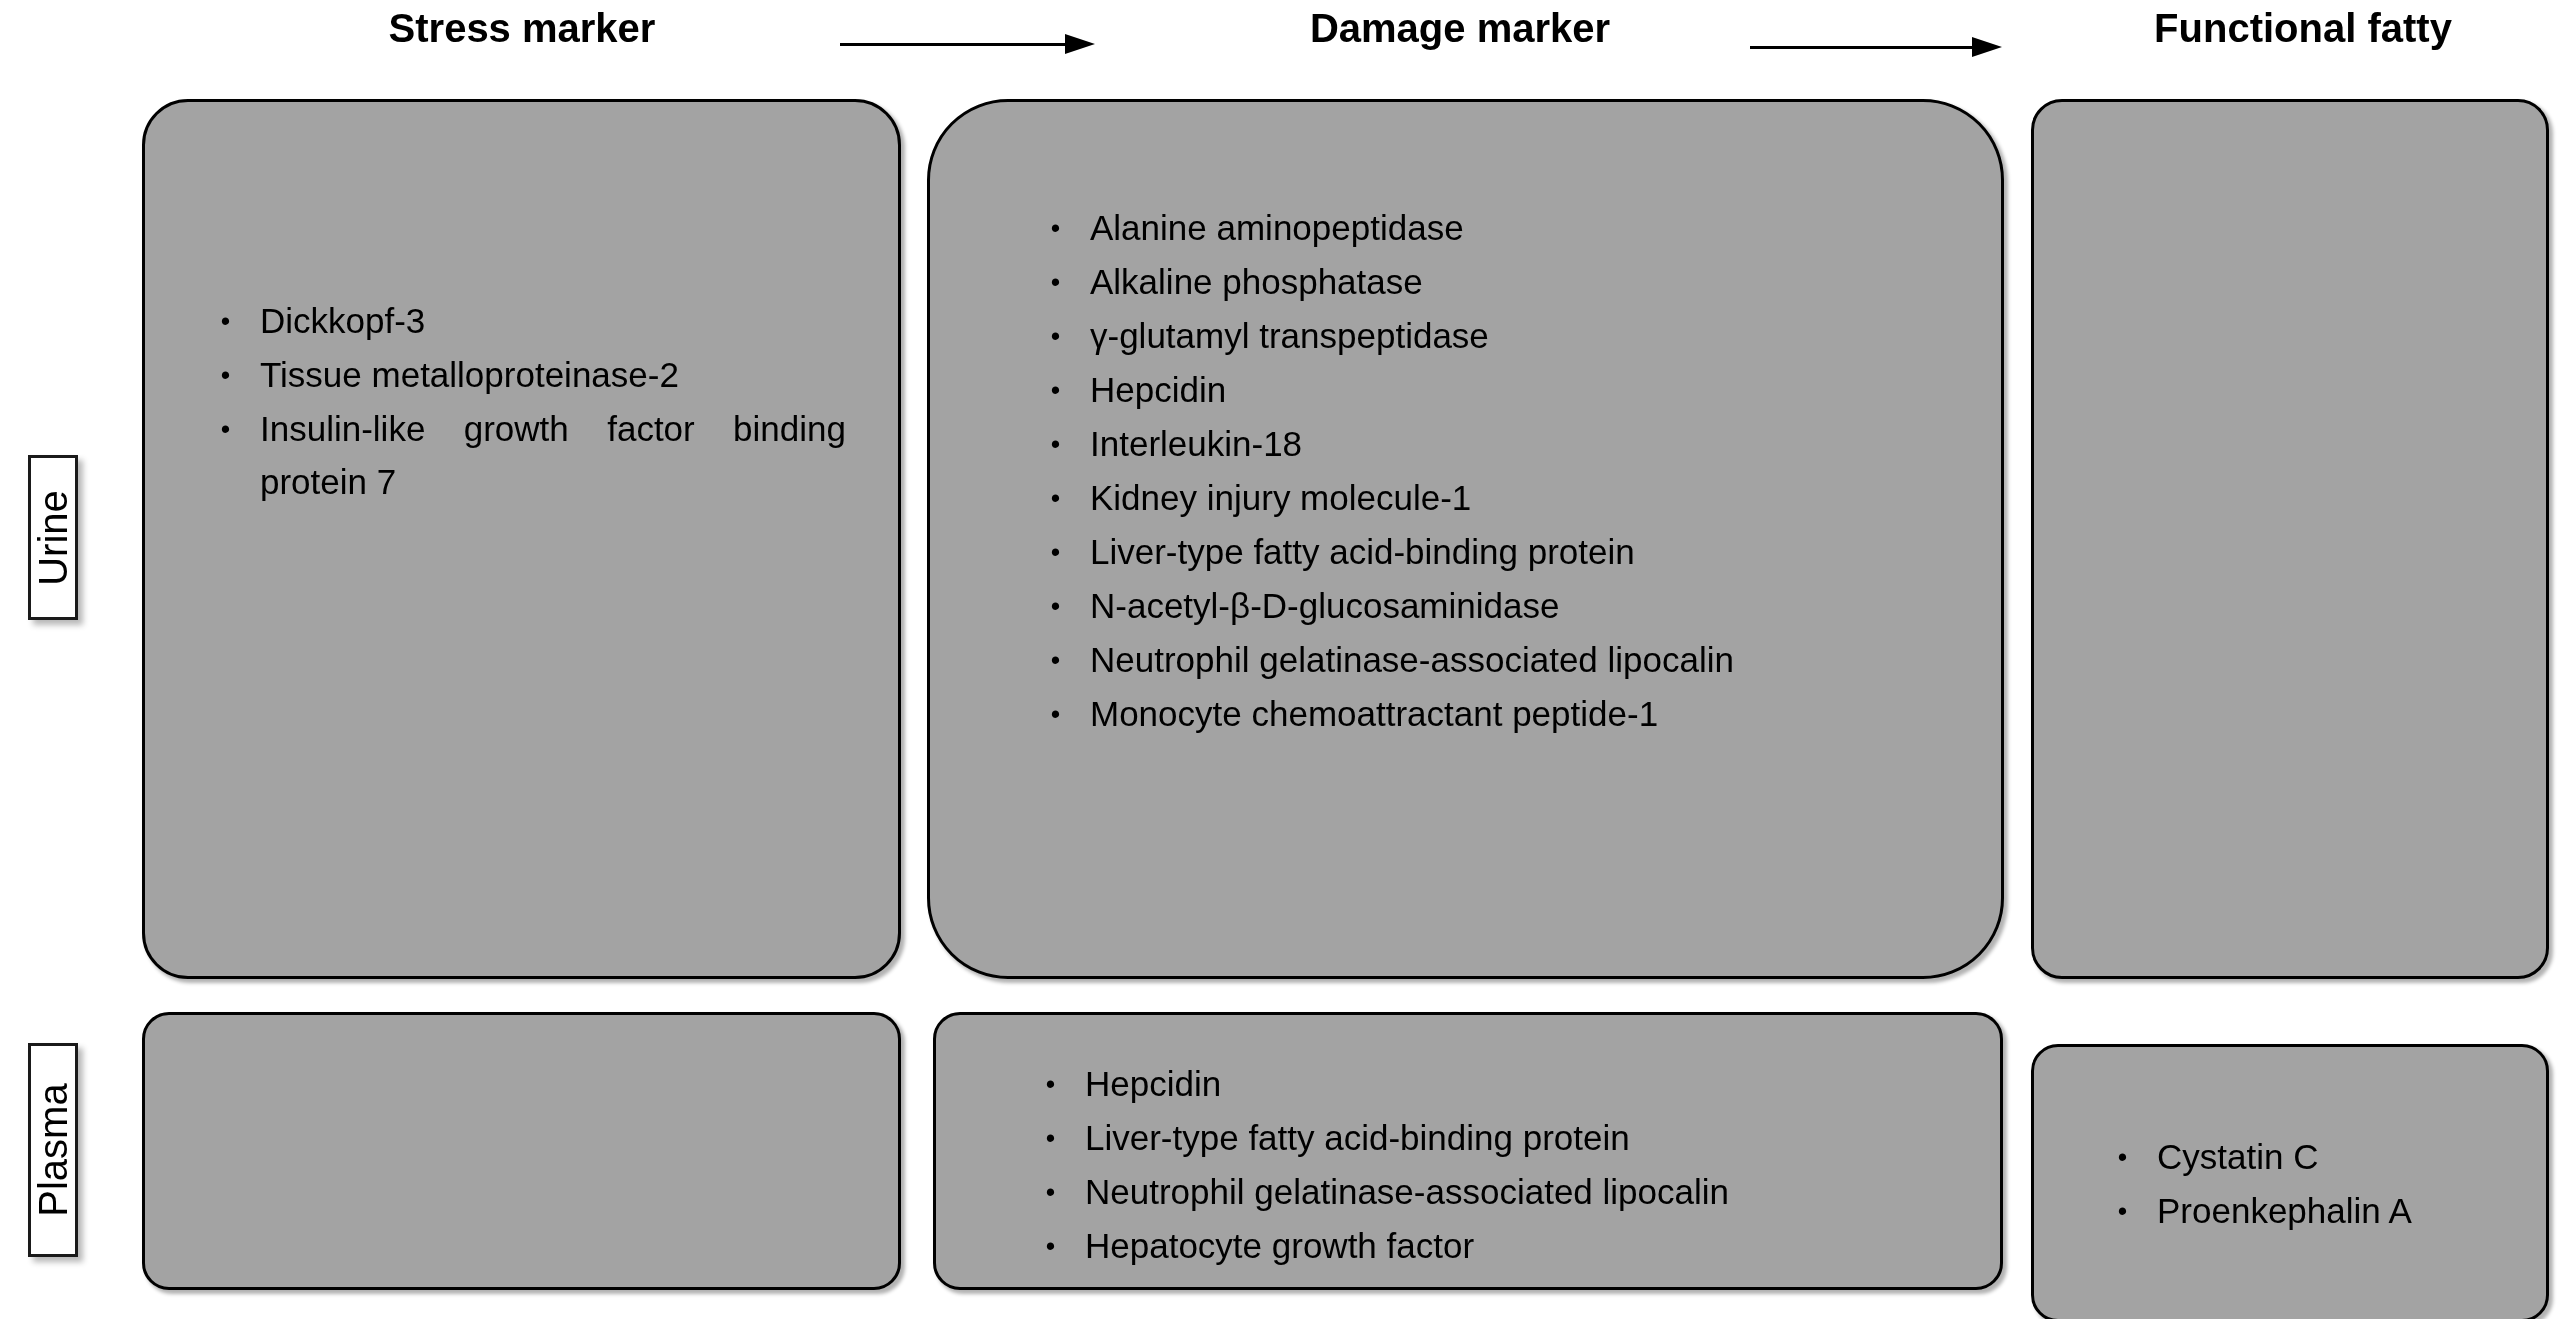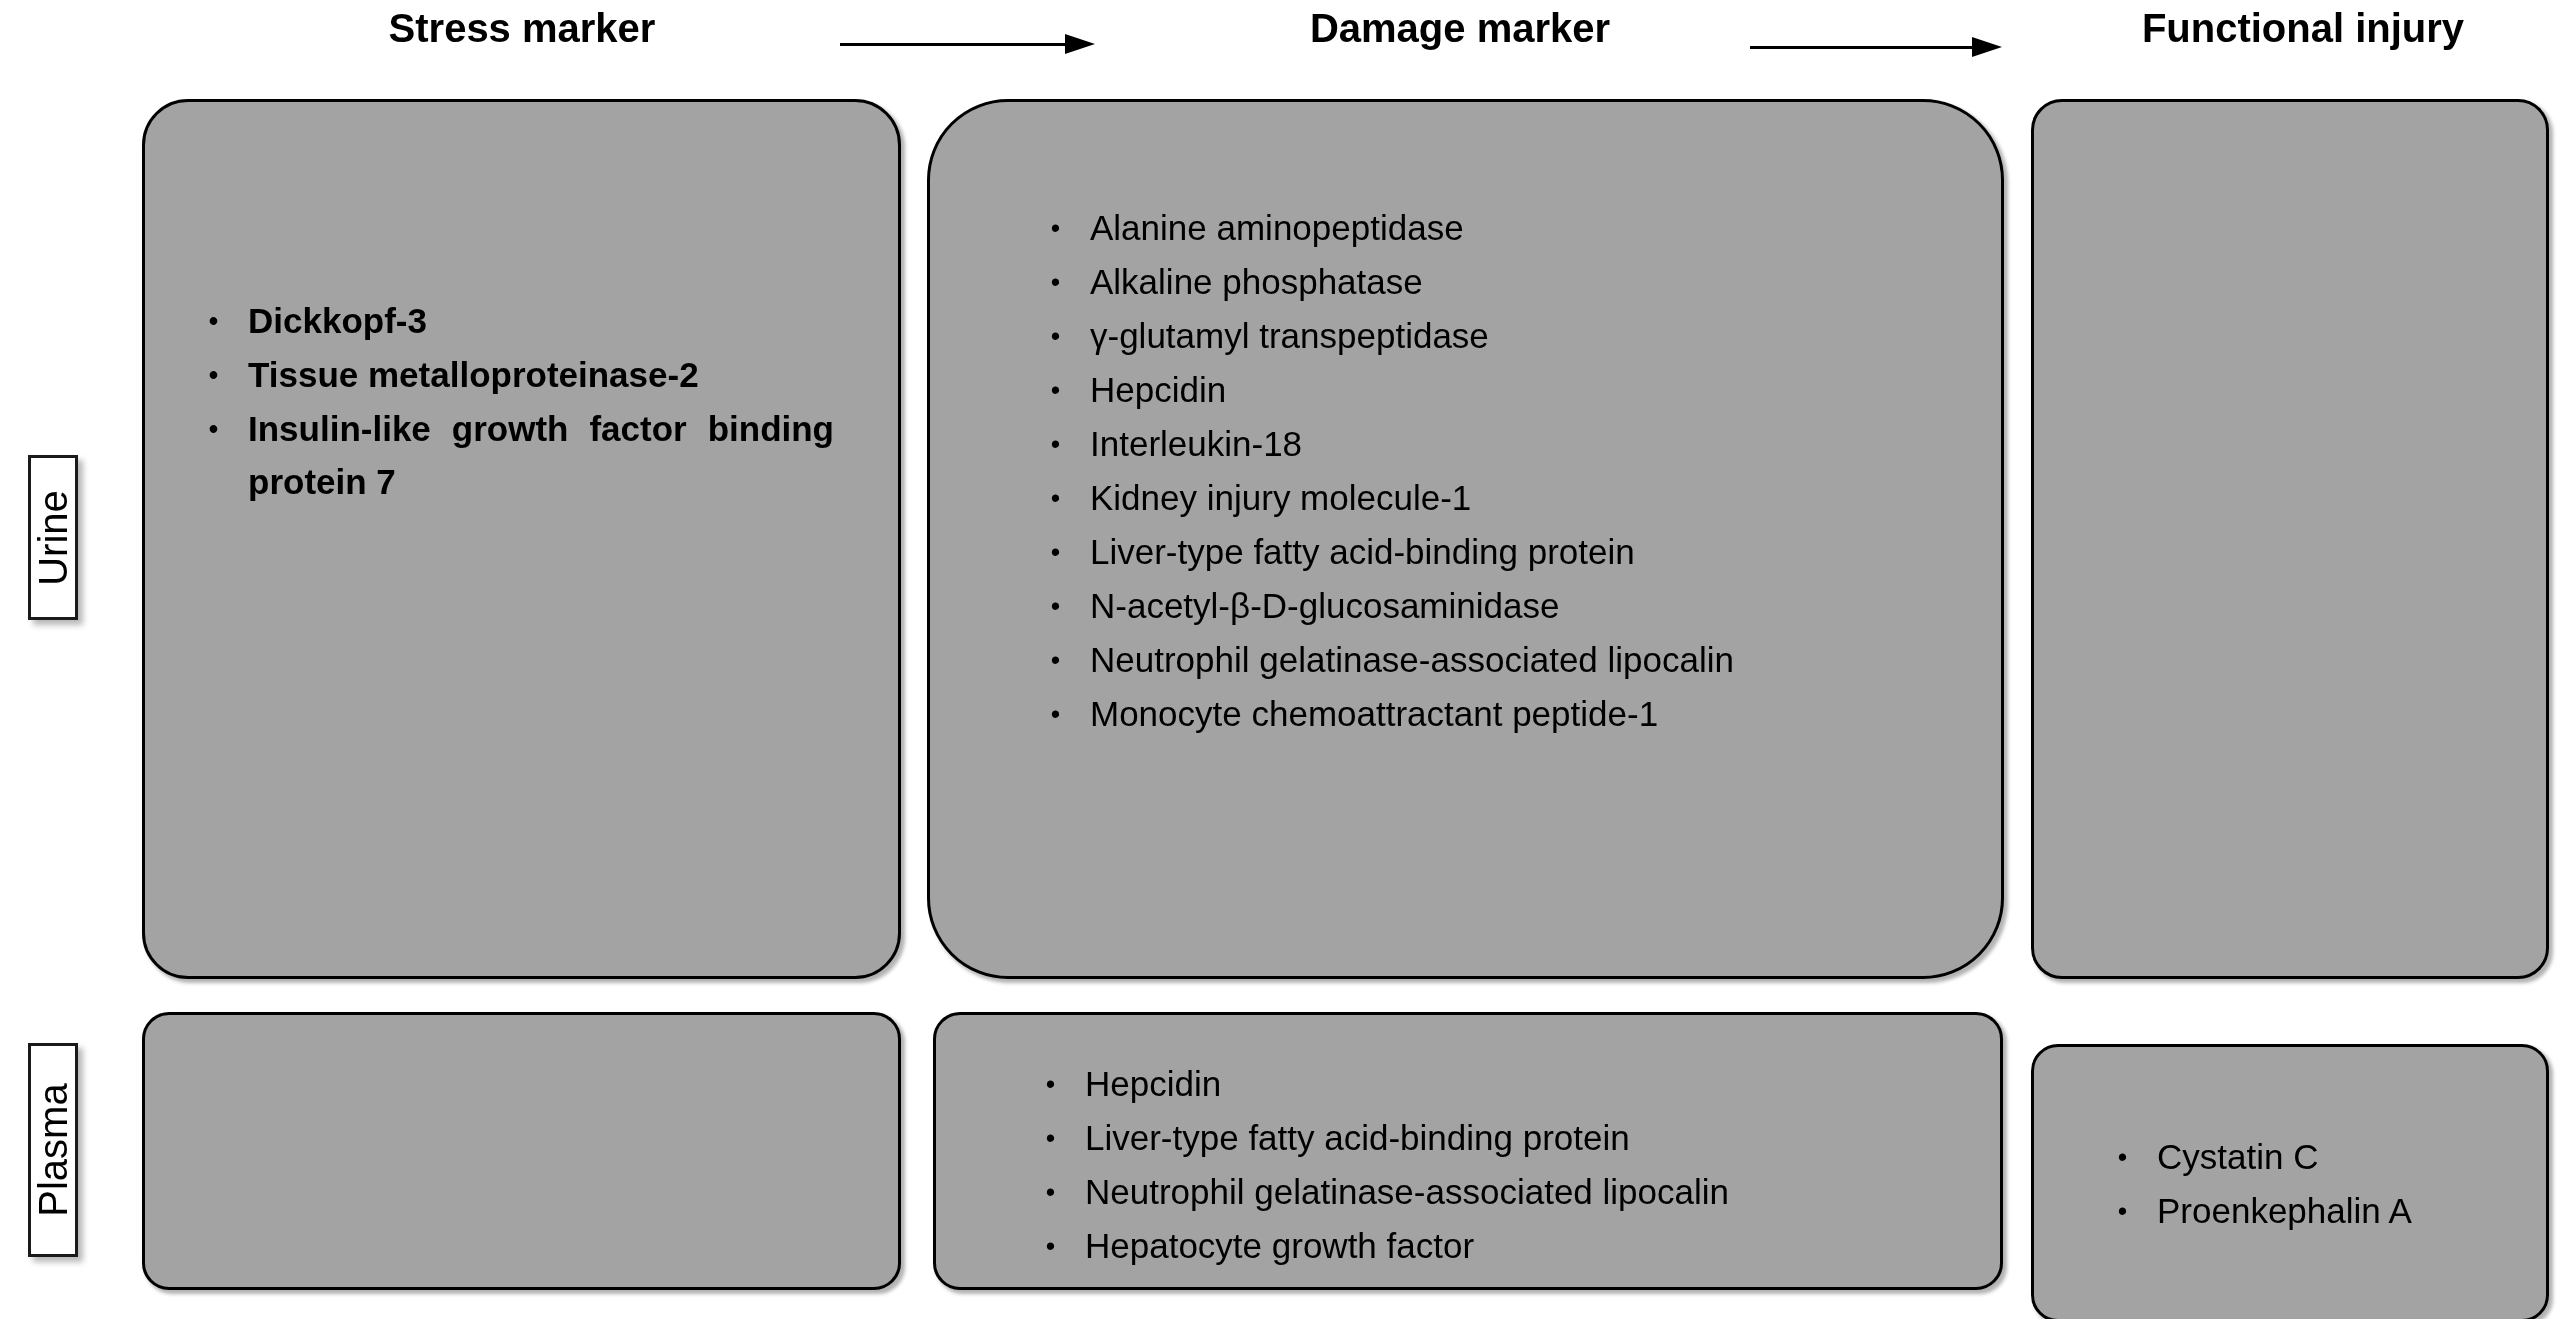--- a/index.html
+++ b/index.html
@@ -96,35 +96,35 @@
     position:absolute;left:11.7px;top:0;
     font-size:27px;
     line-height:54px;
   }
   ul.marker-list li.wrap{
     white-space:normal;
     text-align:justify;
     line-height:53px;
   }
 
-  #list-urine-stress{left:52px;top:192px;width:637px;font-weight:bold;}
+  #list-urine-stress{left:64px;top:192px;width:637px;}
   #list-urine-damage{left:109px;top:99px;width:930px;}
   #list-plasma-damage{left:98px;top:42px;width:930px;}
   #list-plasma-functional{left:72px;top:83px;width:416px;}
 </style>
 </head>
 <body>
 
 <div class="canvas">
 
   <div class="col-header" id="hdr-stress">Stress marker</div>
 
   <div class="col-header" id="hdr-damage">Damage marker</div>
 
-  <div class="col-header" id="hdr-functional">Functional injury</div>
+  <div class="col-header" id="hdr-functional">Functional fatty</div>
 
   <div class="arrow" id="arrow-1">
     <div class="shaft"></div>
     <div class="head"></div>
   </div>
 
   <div class="arrow" id="arrow-2">
     <div class="shaft"></div>
     <div class="head"></div>
   </div>

